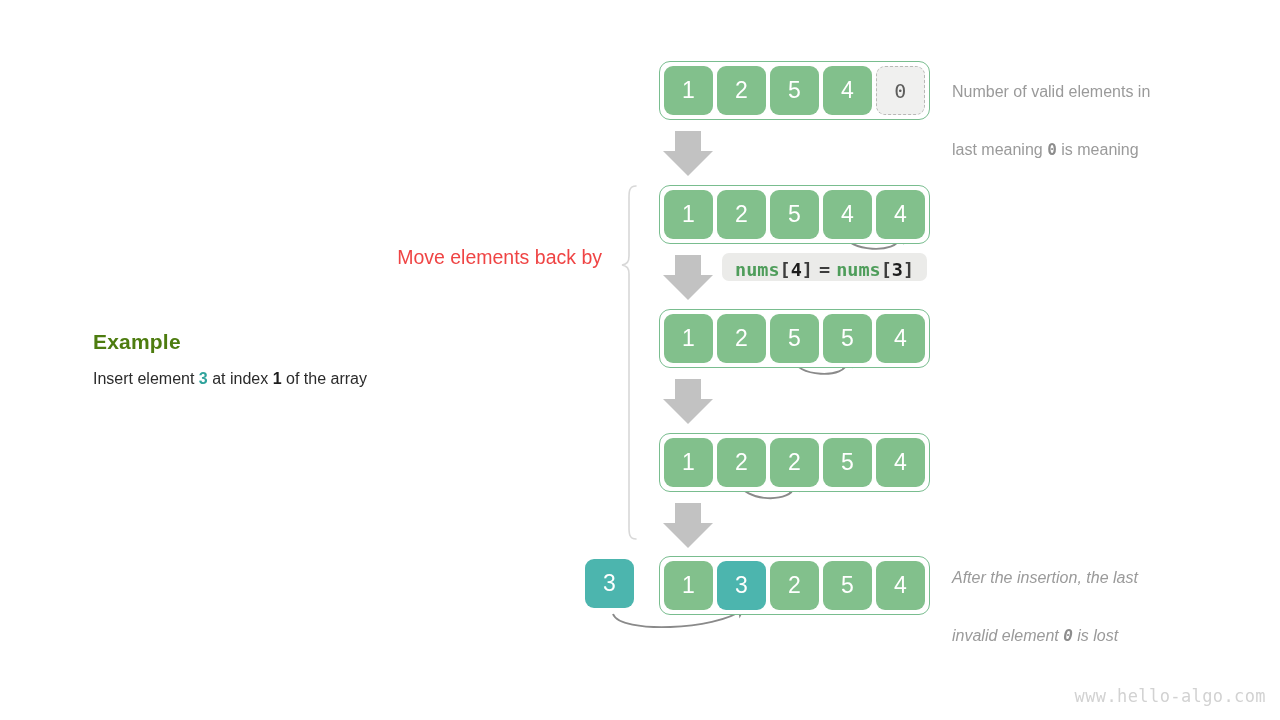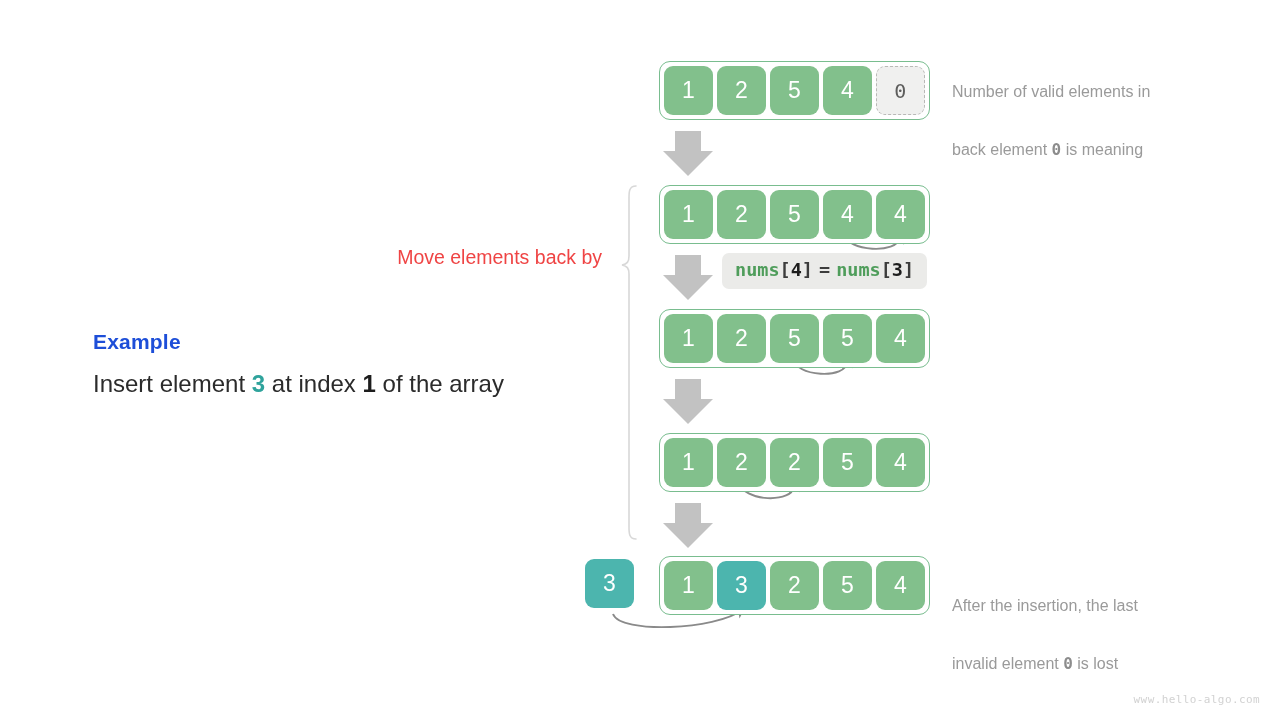--- a/index.html
+++ b/index.html
@@ -75,21 +75,21 @@
     justify-content: center;
     font-size: 23px;
     font-weight: 500;
   }
 
   
   .code-chip {
     position: absolute;
     background: #ebebe9;
     border-radius: 7px;
-    padding: 6px 13px 9px 13px;
+    padding: 6px 13px 1px 13px;
     font-family: "DejaVu Sans Mono", monospace;
     font-size: 18.5px;
     font-weight: 700;
     white-space: nowrap;
     letter-spacing: 0px;
     color: #3c3c3c;
   }
   .code-chip .id { color: #4f9d5b; }
   .code-chip .br { color: #3c3c3c; }
   .code-chip .num { color: #1d1d1d; }
@@ -118,40 +118,40 @@
     line-height: 30px;
     text-align: right;
     font-family: "Liberation Sans", sans-serif;
   }
 
   
   .example-title {
     position: absolute;
     font-size: 21px;
     font-weight: 700;
-    color: #1d4ed8;
+    color: #4d7c0f;
     letter-spacing: 0.2px;
   }
   .example-body {
     position: absolute;
-    font-size: 24px;
+    font-size: 16px;
     color: #2b2b2b;
     white-space: nowrap;
   }
   .example-body .teal { color: #2fa39c; font-weight: 700; }
   .example-body .bold { font-weight: 700; color: #1d1d1d; }
 
   
   .watermark {
     position: absolute;
-    right: 20px;
+    right: 14px;
     bottom: 14px;
     color: #d2d2d2;
     font-family: "DejaVu Sans Mono", monospace;
-    font-size: 11px;
+    font-size: 17px;
     letter-spacing: 0.4px;
   }
 
   svg.overlay {
     position: absolute;
     left: 0; top: 0;
     width: 1280px;
     height: 720px;
     pointer-events: none;
   }
@@ -213,21 +213,21 @@
       <div class="cell green">1</div>
       <div class="cell green">2</div>
       <div class="cell green">5</div>
       <div class="cell green">4</div>
       <div class="cell invalid">0</div>
     </div>
   </div>
 
   <div class="note" style="left:952px; top:48px; width:310px;">
     <div>Number of valid elements in</div>
-    <div><span>back element </span><span class="mono0">0</span><span> is meaning</span></div>
+    <div><span>last meaning </span><span class="mono0">0</span><span> is meaning</span></div>
   </div>
 
   <div class="array-row" style="left:659px; top:185px;">
     <div class="array-box">
       <div class="cell green">1</div>
       <div class="cell green">2</div>
       <div class="cell green">5</div>
       <div class="cell green">4</div>
       <div class="cell green">4</div>
     </div>
@@ -269,21 +269,21 @@
     <div class="array-box">
       <div class="cell green">1</div>
       <div class="cell teal">3</div>
       <div class="cell green">2</div>
       <div class="cell green">5</div>
       <div class="cell green">4</div>
     </div>
   </div>
 
 
-  <div class="note" style="left:952px; top:562px; width:305px;">
+  <div class="note" style="left:952px; top:534px; width:305px;font-style:italic;">
     <div>After the insertion, the last</div>
     <div><span>invalid element </span><span class="mono0">0</span><span> is lost</span></div>
   </div>
 
   <div class="example-title" style="left:93px; top:330px;">Example</div>
 
   <div class="example-body" style="left:93px; top:370px;">
     <span>Insert element </span><span class="teal">3</span><span> at index </span><span class="bold">1</span><span> of the array</span>
   </div>
 

